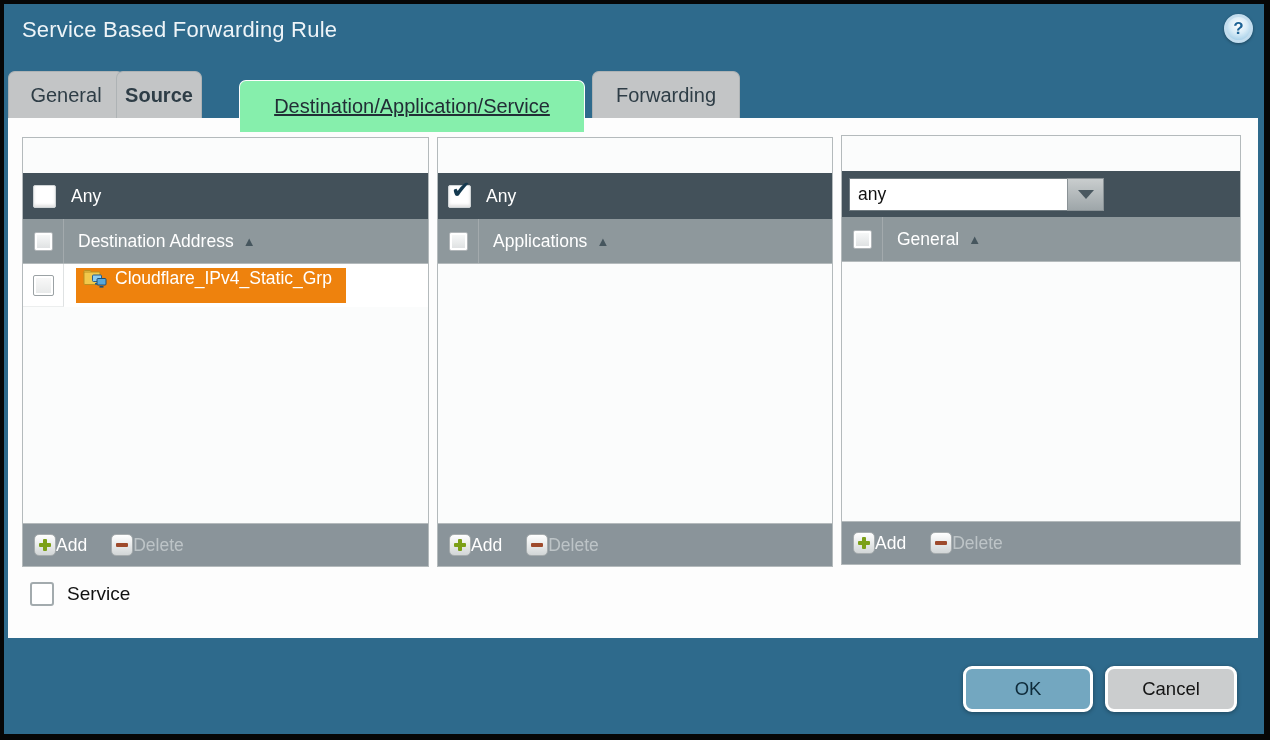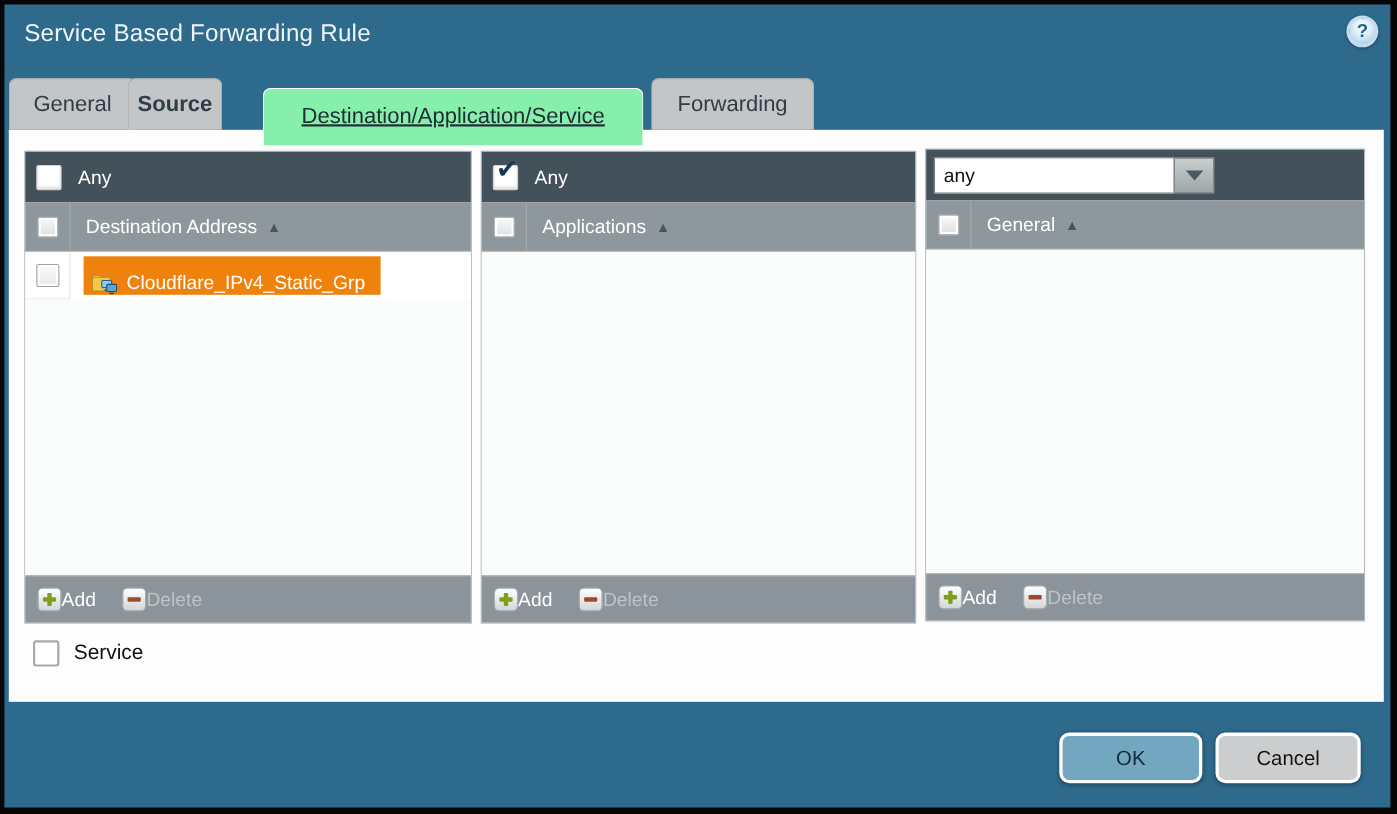--- a/index.html
+++ b/index.html
@@ -28,21 +28,21 @@
   .tab-forwarding { left: 592px; width: 148px; }
 
   
   .panel { position: absolute; left: 8px; top: 118px; width: 1250px; height: 520px; background: #fdfdfd; z-index: 4; }
 
   .col { position: absolute; display: flex; flex-direction: column; border: 1px solid #b4babc; background: #fbfcfc; }
   .col1 { left: 14px; top: 19px; width: 407px; height: 430px; }
   .col2 { left: 429px; top: 19px; width: 396px; height: 430px; }
   .col3 { left: 833px; top: 17px; width: 400px; height: 430px; }
 
-  .any-row { height: 46px; background: #43515a; display: flex; align-items: center; padding-left: 10px; flex: none; }
+  .any-row { height: 46px; background: #43515a; display: flex; align-items: center; padding-left: 10px; flex: none; margin-top: 35px; }
   .any-label { color: #fff; font-size: 17.5px; margin-left: 15px; }
 
   .col-head { height: 45px; background: #8e989c; display: flex; align-items: center; flex: none; border-bottom: 1px solid #b4babc; }
   .head-cb-cell { width: 41px; align-self: stretch; display: flex; align-items: center; justify-content: center; border-right: 1px solid #a3aaad; flex: none; }
   .head-label { color: #fff; font-size: 17.5px; margin-left: 14px; }
   .sort-arrow { color: #46565e; font-size: 13px; margin-left: 9px; }
 
   .col-body { flex: 1; background: #fbfcfc; overflow: hidden; }
 
   .col-foot { height: 43px; background: #8a949a; display: flex; align-items: center; padding-left: 11px; gap: 24px; flex: none; border-top: 1px solid #b4babc; }
@@ -60,21 +60,21 @@
   .cb { flex: none; cursor: pointer; }
   .cb-any { width: 23px; height: 23px; background: #fff; border: 1px solid #cfd4d6; border-radius: 2px; box-shadow: inset 0 -2px 3px rgba(0,0,0,.12); position: relative; }
   .cb-check-glyph { position: absolute; left: 2px; top: -8px; font-size: 24px; color: #14394f; line-height: 1; }
   .cb-head { width: 19px; height: 19px; background: linear-gradient(#fafbfb, #dcdfe0); border: 1px solid #b0b5b8; border-radius: 2px; box-shadow: inset 0 0 0 2px #fff; }
   .cb-row { width: 21px; height: 21px; background: linear-gradient(#fafafa, #e6e8e8); border: 1px solid #9ba2a5; border-radius: 2px; box-shadow: inset 0 0 0 2px #fff; }
   .cb-negate { width: 24px; height: 24px; background: #fff; border: 2px solid #a3abae; border-radius: 3px; }
 
   
   .list-row { height: 43px; display: flex; align-items: center; background: #fff; }
   .row-cb-cell { width: 41px; height: 100%; display: flex; align-items: center; justify-content: center; border-right: 1px solid #dfe2e3; border-bottom: 1px solid #eceeee; flex: none; }
-  .selection { margin-left: 12px; height: 35px; background: #ee820d; display: inline-flex; align-items: flex-end; padding: 0 14px 0 7px; gap: 8px; cursor: pointer; }
+  .selection { margin-left: 12px; height: 35px; background: #ee820d; display: inline-flex; align-items: flex-start; padding: 0 14px 0 7px; gap: 8px; cursor: pointer; }
   .selection-label { color: #fff; font-size: 17.5px; }
   .obj-icon { width: 24px; height: 20px; flex: none; }
 
   
   .dropdown { display: flex; align-items: center; height: 33px; margin-left: -3px; cursor: pointer; }
   .dropdown-value { width: 218px; height: 33px; background: #fff; border: 1px solid #6f7a80; border-right: none; color: #111; font-size: 17.5px; display: flex; align-items: center; padding-left: 8px; }
   .dropdown-btn { width: 37px; height: 33px; background: linear-gradient(#c9cdce, #9ea6a9); border: 1px solid #8a9296; display: flex; align-items: center; justify-content: center; }
   .dd-triangle { width: 0; height: 0; border-left: 8px solid transparent; border-right: 8px solid transparent; border-top: 9px solid #4a5860; }
 
   

